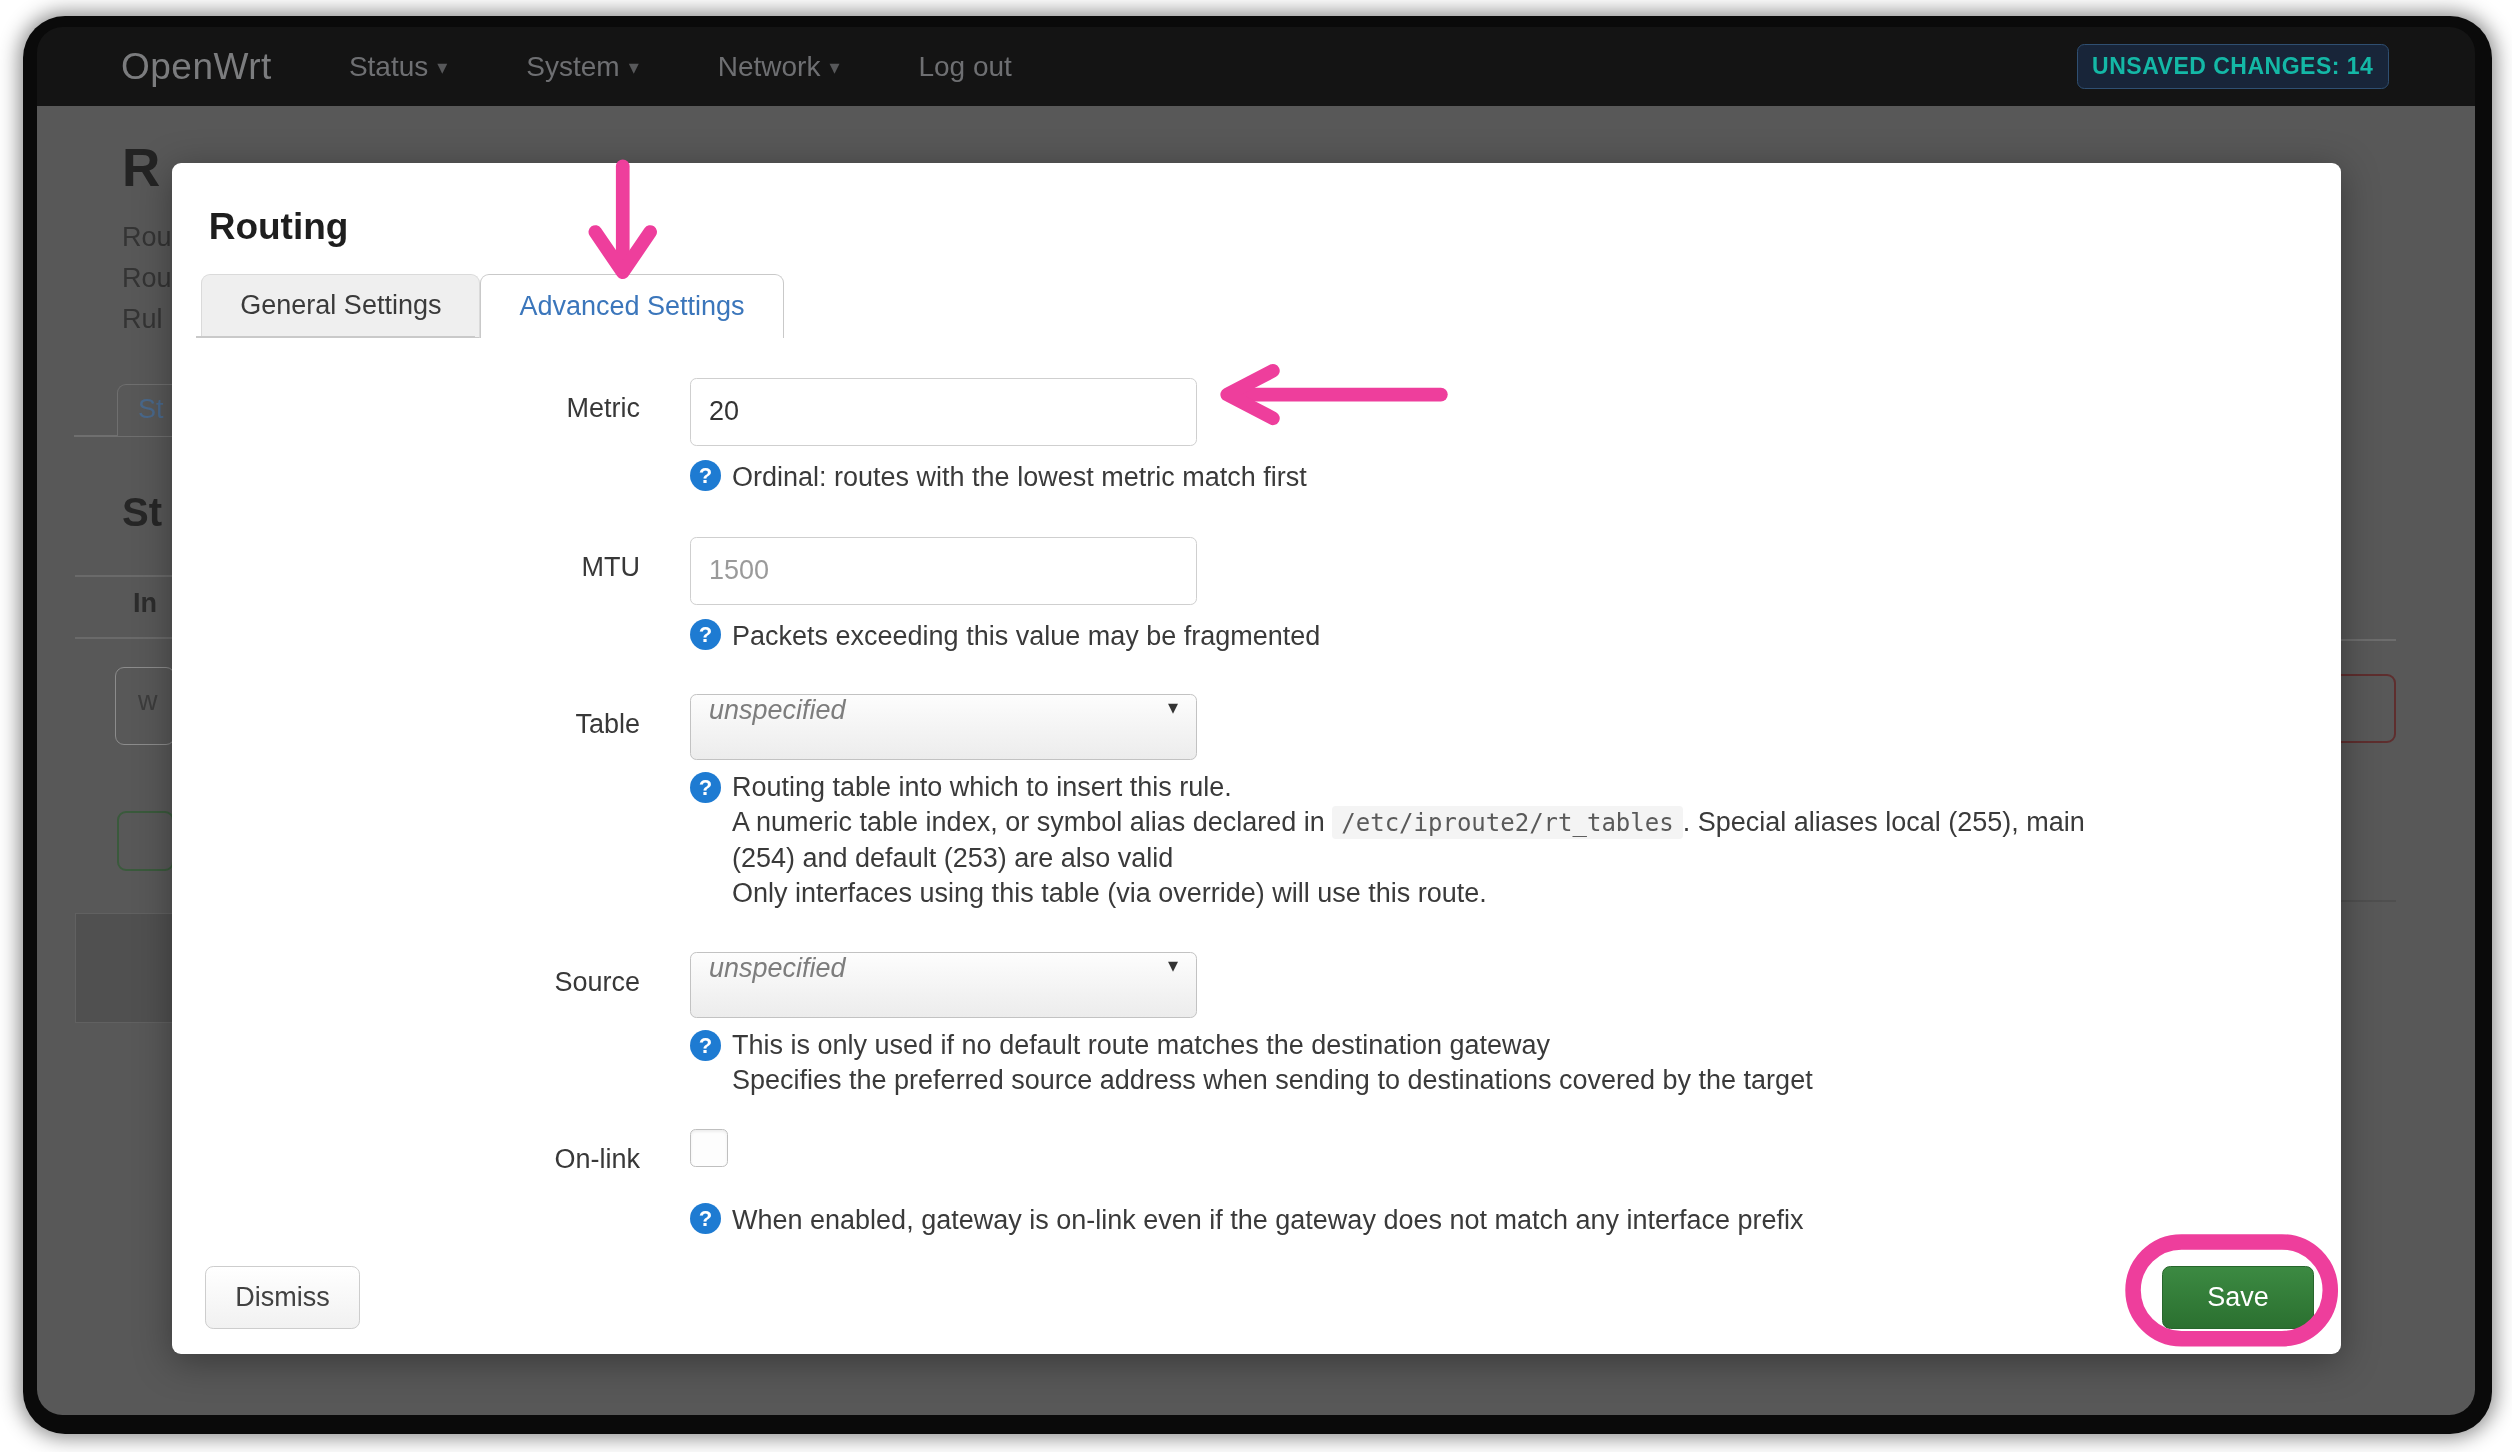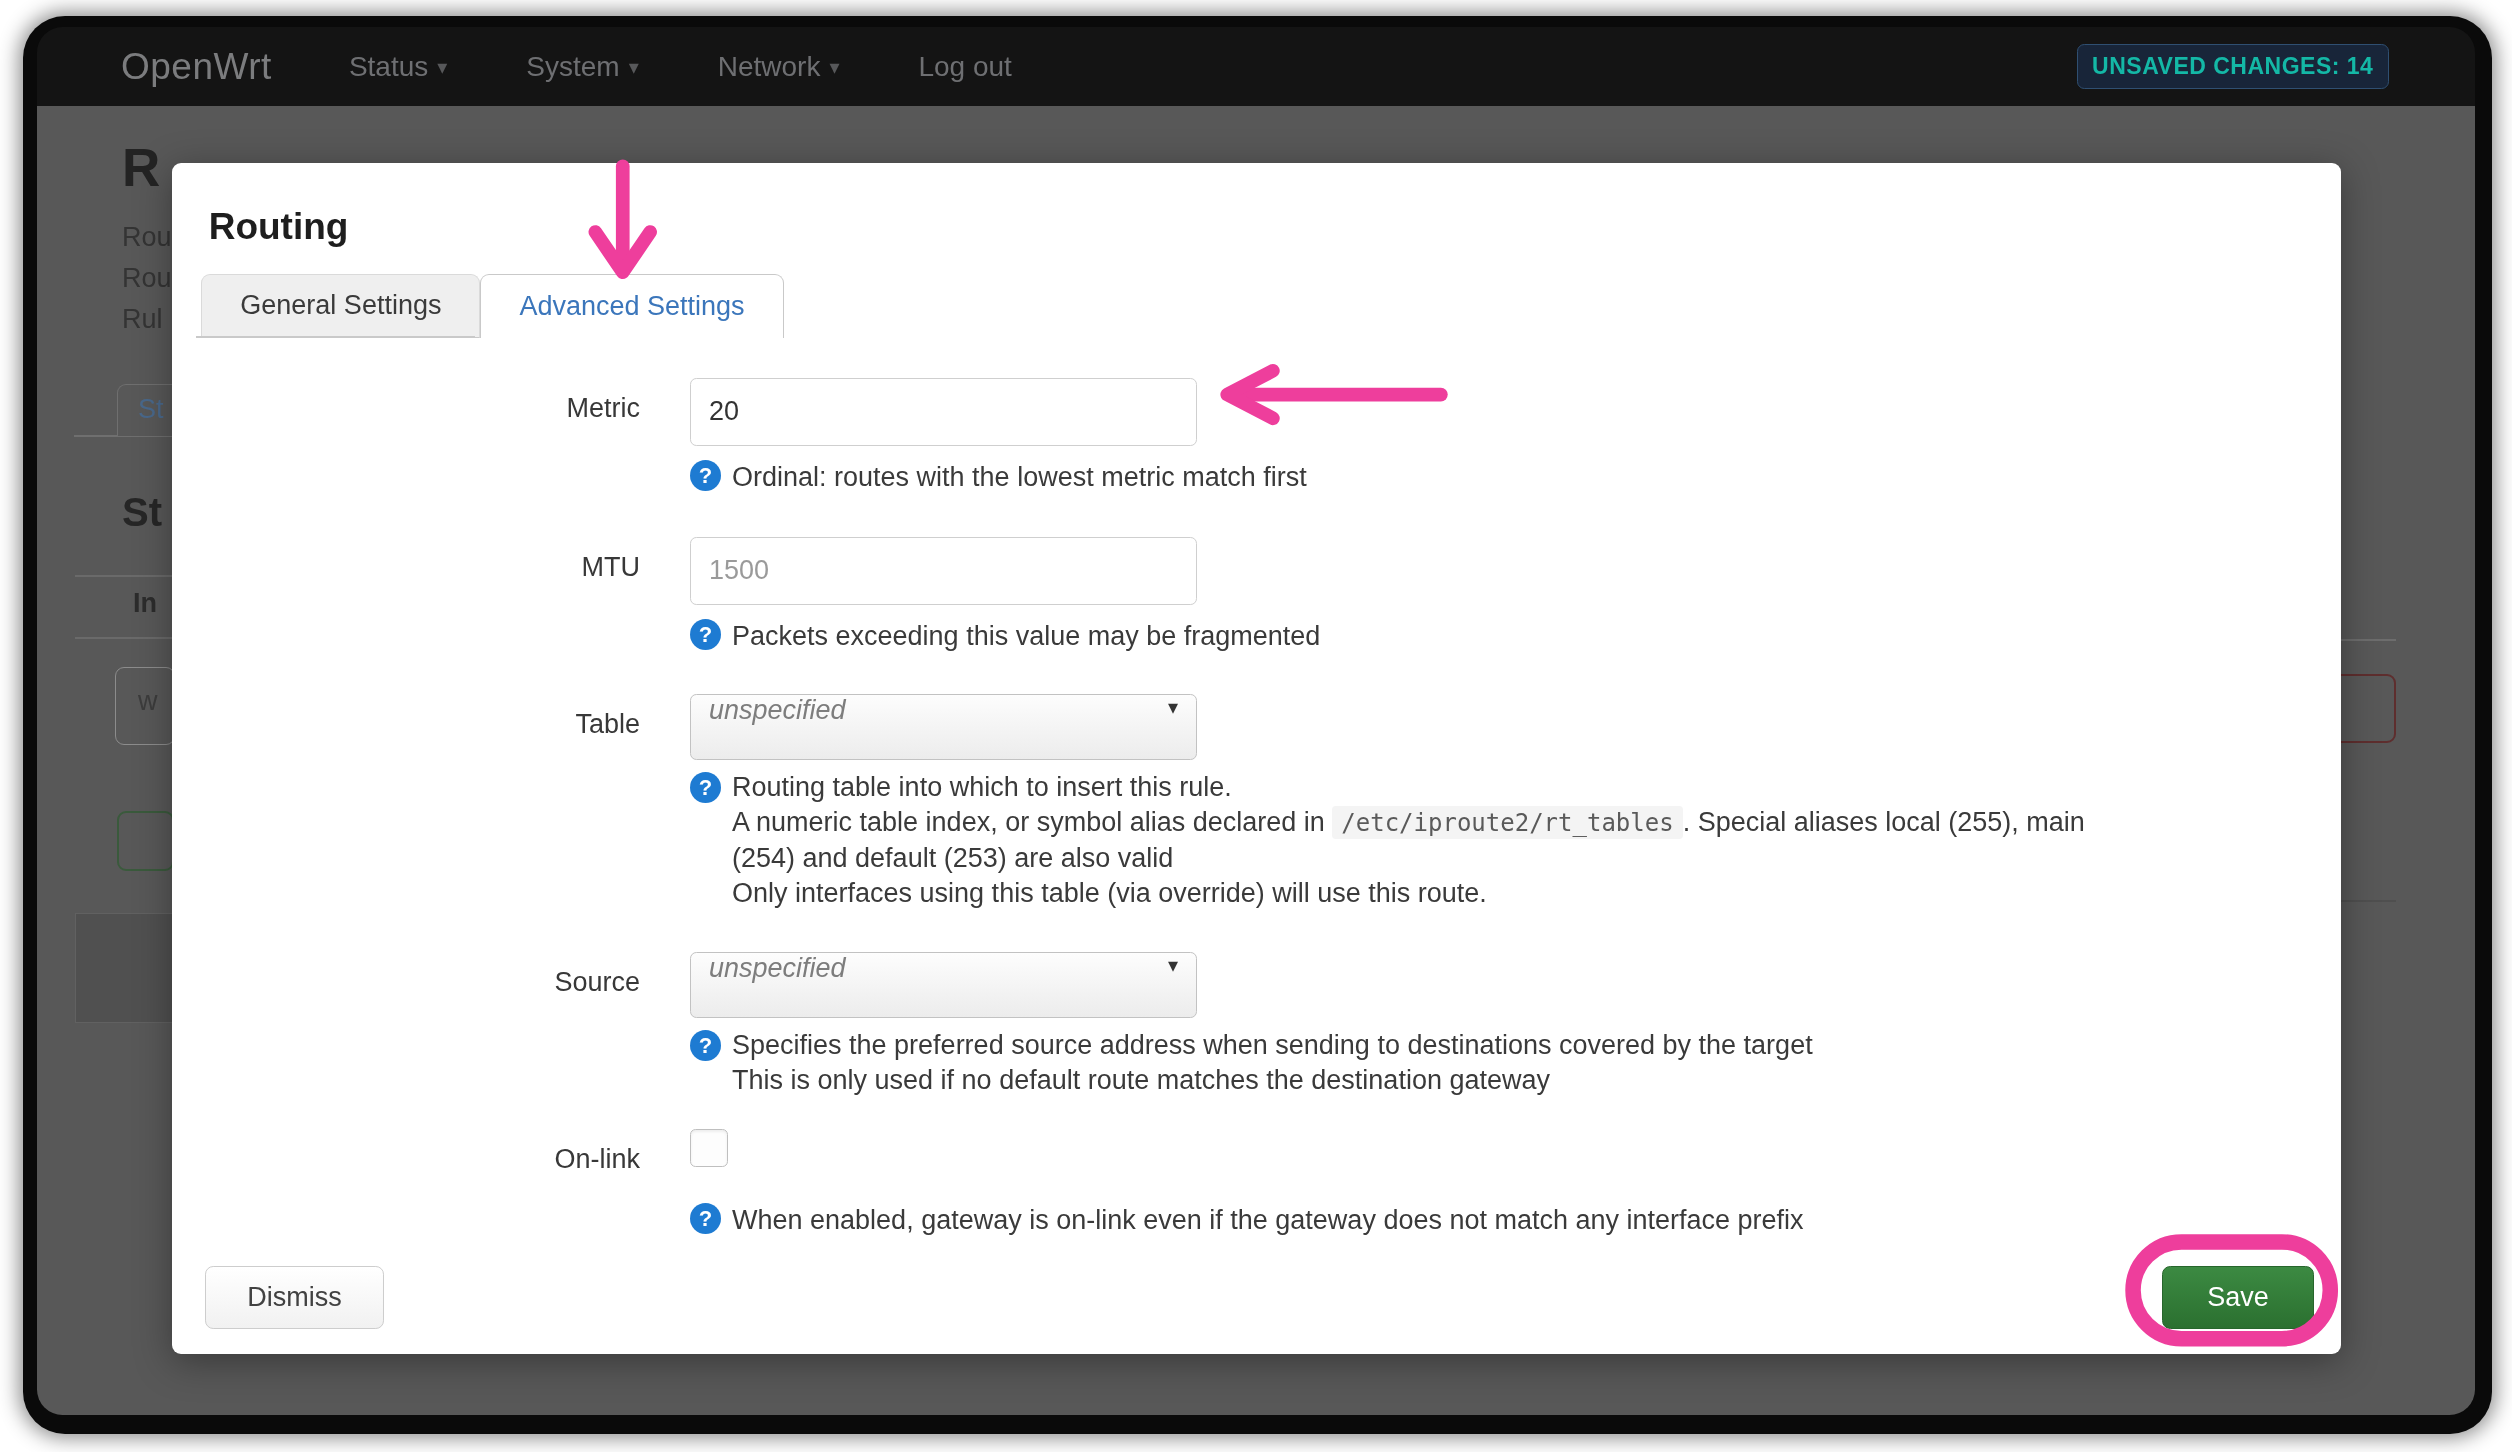--- a/index.html
+++ b/index.html
@@ -80,21 +80,21 @@
   .desc .qicon { position:absolute; left:0; top:2.7px; width:31px; height:31px; border-radius:50%;
                  background:#1e7bd2; color:#fff; font-size:22px; font-weight:bold;
                  display:flex; align-items:center; justify-content:center; }
   .codespan { font-family:"DejaVu Sans Mono", monospace; font-size:24px; color:#5a5a5a;
               background:#f4f4f4; border-radius:3.7px; padding:2.7px 9px; }
   .mb1 { margin-bottom:41px; } .mb2 { margin-bottom:39px; } .mb3 { margin-bottom:41px; }
   .mb4 { margin-bottom:31px; }
   .desc.onlink { margin-top:31px; }
 
   .footer { display:flex; justify-content:space-between; align-items:center; margin-top:27px; }
-  .btn-dismiss { width:179px; height:63px; border:1.8px solid #cdcdcd; border-radius:8.2px;
+  .btn-dismiss { width:155px; height:63px; border:1.8px solid #cdcdcd; border-radius:8.2px;
                  background:linear-gradient(#ffffff,#f1f1f1); font-family:"Liberation Sans",sans-serif;
                  font-size:27px; color:#414141; cursor:pointer; }
   .btn-save { width:152px; height:63px; border:0.9px solid #27662c; border-radius:8.2px;
               background:linear-gradient(#3c8a42,#2b7030); font-family:"Liberation Sans",sans-serif;
               font-size:27px; color:#ffffff; cursor:pointer; }
 
   .annotations { position:absolute; left:0; top:0; width:2512px; height:1452px;
                  z-index:10; pointer-events:none; }
 </style>
 </head>
@@ -186,22 +186,22 @@
 
     <div class="row mb4">
       <label class="flabel">Source</label>
       <div class="fieldcol">
         <div class="sel">
           <span class="selval">unspecified</span>
           <span class="selcaret">▾</span>
         </div>
         <div class="desc tight">
           <span class="qicon">?</span>
+          <div>This is only used if no default route matches the destination gateway</div>
           <div>Specifies the preferred source address when sending to destinations covered by the target</div>
-          <div>This is only used if no default route matches the destination gateway</div>
         </div>
       </div>
     </div>
 
     <div class="row">
       <label class="flabel">On-link</label>
       <div class="fieldcol">
         <input class="cb" type="checkbox" style="">
         <div class="desc onlink">
           <span class="qicon">?</span><span>When enabled, gateway is on-link even if the gateway does not match any interface prefix</span>

